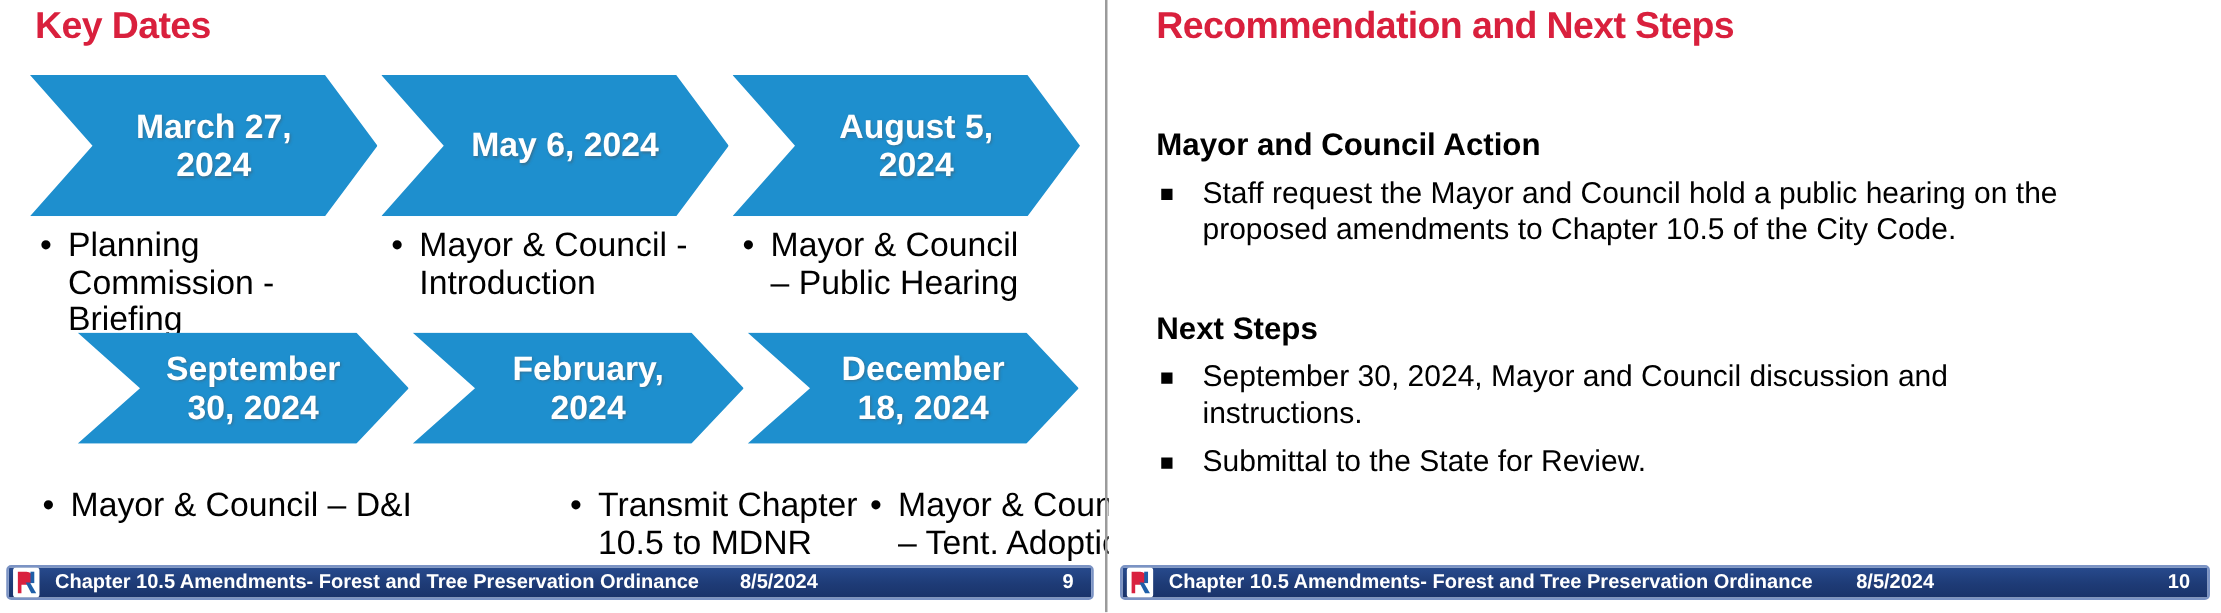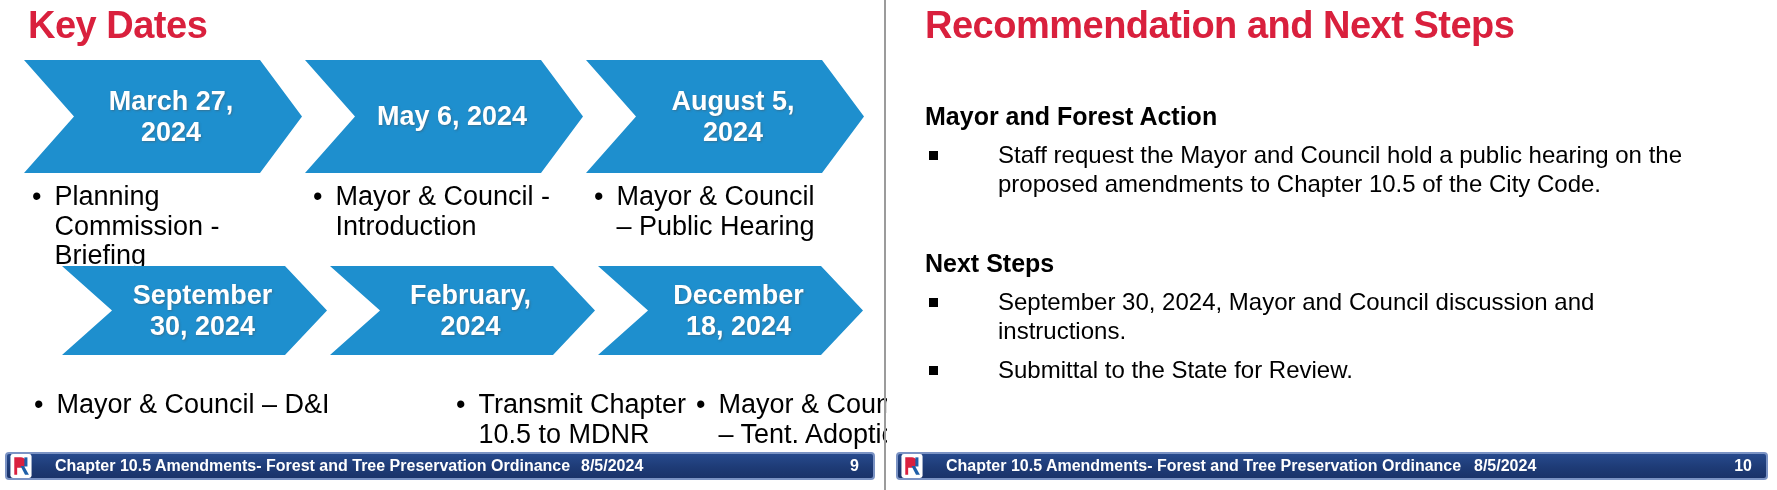--- a/index.html
+++ b/index.html
@@ -8,21 +8,21 @@
     position:relative; width:1777px; height:490px; background:#ffffff;
     font-family:"Liberation Sans", sans-serif; overflow:hidden;
   }
   .slide { position:absolute; top:0; height:490px; background:#fff; }
   #slide-left  { left:0;   width:884px; }
   #slide-right { left:887; left:887px; width:976px; }
   #divider { position:absolute; left:884px; top:0; width:2px; height:490px; background:#9b9b9b; }
 
   .slide-title {
     position:absolute; left:28px; top:4px;
-    font-size:38px; font-weight:bold; color:#d9203d; letter-spacing:-0.5px;
+    font-size:30px; font-weight:bold; color:#d9203d; letter-spacing:-0.5px;
   }
   #slide-right .slide-title { left:38px; }
 
   
   .arrow-row { position:absolute; display:flex; gap:3px; }
   #row1 { left:24px; top:60px; }
   #row2 { left:62px; top:266px; }
   .milestone { width:278px; }
   #row2 .milestone { width:265px; }
   .arrow {
@@ -49,34 +49,34 @@
   #label-6 { left:688px; width:250px; }
 
   
   .sec-heading {
     position:absolute; left:38px;
     font-size:25px; font-weight:bold; color:#000;
   }
   .r-bullet {
     position:absolute; left:38px; width:790px;
     display:flex; align-items:flex-start;
-    font-size:24px; line-height:1.2; color:#000;gap:36px;
+    font-size:24px; line-height:1.2; color:#000;
   }
   .r-bullet .sq {
     flex:0 0 auto; width:9px; height:9px; background:#000; margin:10px 24px 0 4px;
   }
   .r-bullet .t { white-space:pre-line; }
 
   
   .footer-bar {
     position:absolute; top:452px; height:28px;
     background:linear-gradient(#274a8d,#1e3b76 55%,#1a336a);
     border:2px solid #7b93c4; border-radius:4px;
     display:flex; align-items:center;
-    color:#ffffff; font-size:16px; font-weight:bold;gap:11px;
+    color:#ffffff; font-size:16px; font-weight:bold;
   }
   #footer-left  { left:5px;  width:870px; }
   #footer-right { left:9px;  width:872px; }
   .logo-box { flex:0 0 auto; width:22px; height:24px; margin:0 12px 0 3px; }
   .footer-doc { flex:1 1 auto; white-space:nowrap; overflow:hidden; }
   .footer-date { flex:0 0 auto; width:225px; }
   .footer-page { flex:0 0 auto; width:42px; text-align:right; margin-right:14px; }
 </style>
 </head>
 <body>
@@ -157,21 +157,21 @@
       <span class="footer-date">8/5/2024</span>
       <span class="footer-page">9</span>
     </div>
   </div>
 
   <div id="divider"></div>
 
   <div class="slide" id="slide-right">
     <div class="slide-title">Recommendation and Next Steps</div>
 
-    <div class="sec-heading" style="top:102px">Mayor and Forest Action</div>
+    <div class="sec-heading" style="top:102px">Mayor and Council Action</div>
 
     <div class="r-bullet" style="top:141px">
       <span class="sq"></span>
       <span class="t">Staff request the Mayor and Council hold a public hearing on the
 proposed amendments to Chapter 10.5 of the City Code.</span>
     </div>
 
     <div class="sec-heading" style="top:249px">Next Steps</div>
 
     <div class="r-bullet" style="top:288px">

